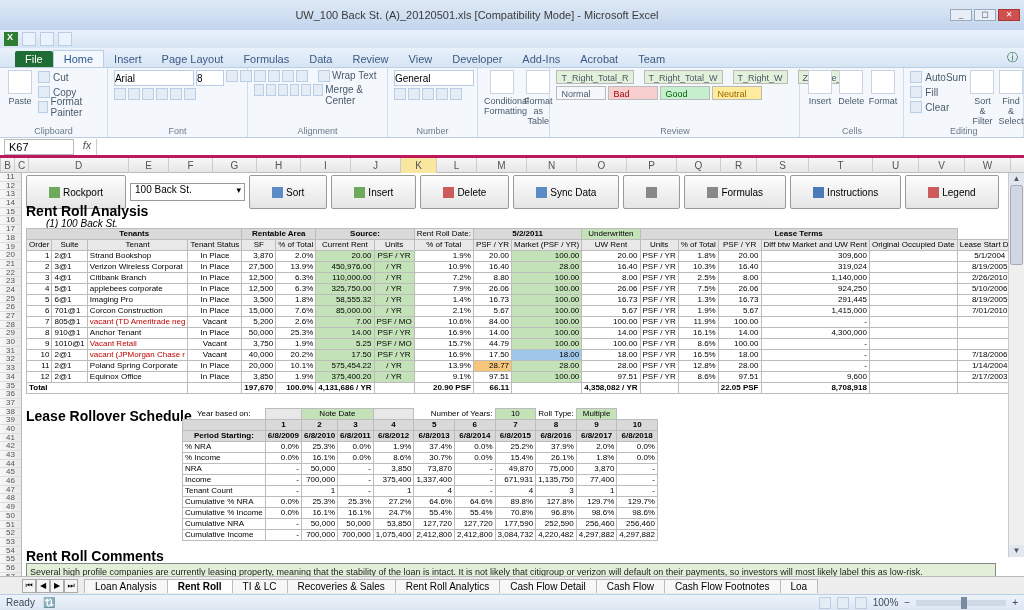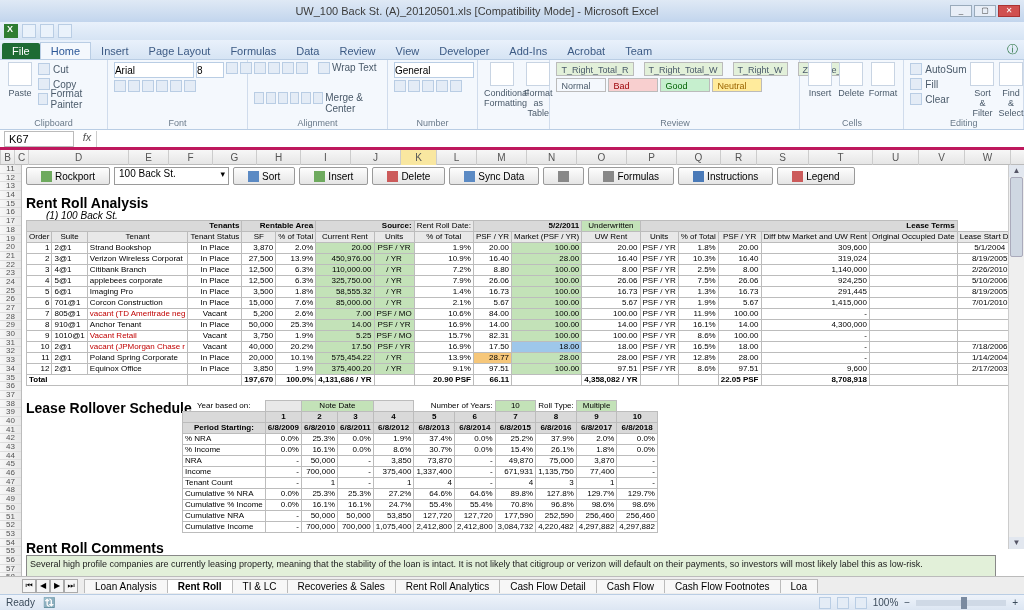--- a/index.html
+++ b/index.html
@@ -1,26 +1,26 @@
 <!DOCTYPE html>
 <html><head>
 <meta charset="utf-8">
 <style>
   * { box-sizing: border-box; margin: 0; padding: 0; }
   body { font-family: "Segoe UI", Tahoma, sans-serif; font-size: 11px; background: #fff; overflow: hidden; width: 1024px; height: 610px; }
-  .titlebar { background: linear-gradient(#dfe9f5,#c2d5ed); height: 22px; display:flex; align-items:center; padding: 8px 4px; color:#3b3b3b;}
+  .titlebar { background: linear-gradient(#dfe9f5,#c2d5ed); height: 30px; display:flex; align-items:center; padding: 8px 4px; color:#3b3b3b;}
   .titlebar .tcenter { flex:1; text-align:center; font-size:11px;}
   .winbtns { display:flex; gap:2px; }
   .winbtn { width:22px; height:12px; background:#e8eef7; border:1px solid #9ab; font-size:8px; text-align:center; line-height:10px;}
   .winbtn.close{ background:#d05050;color:#fff;border-color:#a33;}
   .qat { background:linear-gradient(#e9f1fb,#d6e4f4); height:18px; display:flex; align-items:center; padding:0 4px; gap:4px;}
   .qat .xlicon{ width:14px;height:14px;background:#2f7d32;position:relative;}
   .qat .xlicon::after{content:"X";color:#fff;font-size:9px;font-weight:bold;position:absolute;left:3px;top:0;}
   .qat .qi{ width:14px;height:14px;border:1px solid #b9cde4;background:#eaf2fb;}
-  .ribbon-tabs { background:linear-gradient(#e9f1fb,#d6e4f4); height:20px; display:flex; align-items:flex-end; padding-left:2px; border-bottom:1px solid #b9cde4;}
+  .ribbon-tabs { background:linear-gradient(#e9f1fb,#d6e4f4); height:20px; display:flex; align-items:flex-end; padding-left:15px; border-bottom:1px solid #b9cde4;}
   .rtab { padding:2px 10px; font-size:11px; color:#3c5a84; cursor:default;}
   .rtab.file{ background:#1e6b34; color:#fff; border-radius:2px 2px 0 0;}
   .rtab.active{ background:#f4f8fd; border:1px solid #b9cde4; border-bottom:none; color:#2b5797;}
   .ribbon { background:#f4f8fd; height:70px; border-bottom:1px solid #b9cde4; display:flex; font-size:10px; color:#4a5a6a;}
   .rgroup { border-right:1px solid #d0dcec; padding:2px 6px 12px 6px; display:flex; flex-direction:column; position:relative; min-width:60px;}
   .rgroup .glabel{ position:absolute; bottom:1px; left:0; right:0; text-align:center; font-size:9px; color:#6a7a8a;}
   .rgroup .body{ flex:1; display:flex; gap:4px; align-items:flex-start; }
   .bigbtn{ width:36px; text-align:center; font-size:9px; }
   .iconbox{ width:24px;height:24px;margin:0 auto 2px;border:1px solid #c8d4e3;background:#fff;}
   .smallrow{ display:flex;flex-direction:column; gap:1px; font-size:10px;}
@@ -35,30 +35,30 @@
   .fmlinput{ flex:1; border-left:1px solid #ccc; height:16px; padding:0 4px;}
   .colhdr{ height:15px; background:linear-gradient(#f7f7f7,#e6e6e6); border-bottom:1px solid #bbb; display:flex; font-size:10px;}
   .colhdr .sel{width:22px;border-right:1px solid #ccc;background:#e9e9e9;}
   .colhdr .ch{border-right:1px solid #ccc; text-align:center; height:15px; line-height:15px; color:#555;}
   .colhdr .ch.active{ background:#f9e7a0;}
   .sheetarea{ position:relative; height:418px; display:flex;}
   .rowhdr{ width:22px; background:linear-gradient(90deg,#f7f7f7,#e8e8e8); border-right:1px solid #bbb;}
   .rowhdr .rh{height:8.7px; font-size:8px; text-align:center; border-bottom:1px solid #ddd; color:#555; line-height:8px;}
   .content{ flex:1; position:relative; overflow:hidden; background:#fff; }
   .toolbar2{ position:absolute; top:2px; left:4px; display:flex; gap:4px; align-items:center;}
-  .tb2btn{ background:linear-gradient(#fdfdfd,#e5e5e5); border:1px solid #9a9a9a; border-radius:2px; padding:2px 14px; font-size:10px; display:flex; align-items:center; gap:3px; height:18px;}
+  .tb2btn{ background:linear-gradient(#fdfdfd,#e5e5e5); border:1px solid #9a9a9a; border-radius:2px; padding:2px 22px; font-size:10px; display:flex; align-items:center; gap:3px; height:34px;}
   .tb2btn .ic{ width:11px;height:11px;background:#6eaa5e;}
   .tb2sel{ width:115px; height:18px; border:1px solid #9a9a9a; background:#fff; font-size:10px; padding:0 14px 0 4px; position:relative;}
   .tb2sel::after{content:"▾"; position:absolute; right:3px; top:1px; font-size:9px;}
   .section-title{ position:absolute; font-weight:bold; font-size:14px;}
   .subtitle{ position:absolute; font-style:italic; font-size:10px;}
   .datatable{ position:absolute; font-size:8px; border-collapse:collapse; line-height:1.0;}
   .datatable th,.datatable td{ border:1px solid #bcbcbc; padding:0 2px; height:11px; white-space:nowrap;}
   .datatable th{ background:#e8e8e8; font-weight:normal;}
-  .datatable .grp{ background:#d9d9d9; font-weight:bold;text-align:right;}
+  .datatable .grp{ background:#d9d9d9; font-weight:bold;}
   .datatable .grn{ background:#c3e2b8;}
   .datatable .org{ background:#f6c77a;}
   .datatable .red{ color:#c00000;}
   .datatable .r{ text-align:right;}
   .datatable .c{ text-align:center;}
   .rtot td{ font-weight:bold; border-top:1px solid #000;}
   .commentsbox{ position:absolute; left:4px; width:970px; height:72px; border:1px solid #888; background:#e2f0d9; font-size:9px; padding:3px; color:#222;}
   .tabbar{ position:absolute; bottom:16px; left:0; right:0; height:18px; background:#ededed; border-top:1px solid #bbb; display:flex; align-items:center; font-size:10px; padding-left:22px;}
   .navset{ display:flex; gap:0; margin-right:6px;}
   .navset span{ width:14px;height:14px;border:1px solid #aaa;background:#f5f5f5;text-align:center;font-size:8px;line-height:12px;}
@@ -141,21 +141,21 @@
         <span class="miniicon"></span>
         <span class="miniicon"></span>
         <span class="miniicon"></span>
         <span class="miniicon"></span>
         <span class="miniicon"></span>
       </div>
     </div>
     <div class="glabel">Font</div>
   </div>
   <div class="rgroup" style="min-width:140px">
-    <div class="body" style="flex-direction:column;gap:18px;">
+    <div class="body" style="flex-direction:column;gap:2px;">
       <div style="display:flex;gap:2px;">
         <span class="miniicon"></span>
           <span class="miniicon"></span>
           <span class="miniicon"></span>
         <span class="miniicon"></span>
         <span style="width:6px"></span>
         <span class="miniicon"></span>
           <span>Wrap Text</span>
       </div>
       <div style="display:flex;gap:2px;">
@@ -574,21 +574,21 @@
           <tr>
             <td class="r">9</td>
             <td>1010@1</td>
             <td class="red">Vacant Retail</td>
             <td class="c">Vacant</td>
             <td class="r">3,750</td>
             <td class="r">1.9%</td>
             <td class="r grn">5.25</td>
             <td class="c grn">PSF / MO</td>
             <td class="r">15.7%</td>
-            <td class="r ">82.31</td>
+            <td class="r ">44.79</td>
             <td class="r grn ">100.00</td>
             <td class="r">100.00</td>
             <td class="c">PSF / YR</td>
             <td class="r">8.6%</td>
             <td class="r">100.00</td>
             <td class="r">-</td>
             <td class="c"></td>
             <td class="c"></td>
             <td class="c">6/5/2009</td>
           </tr>

